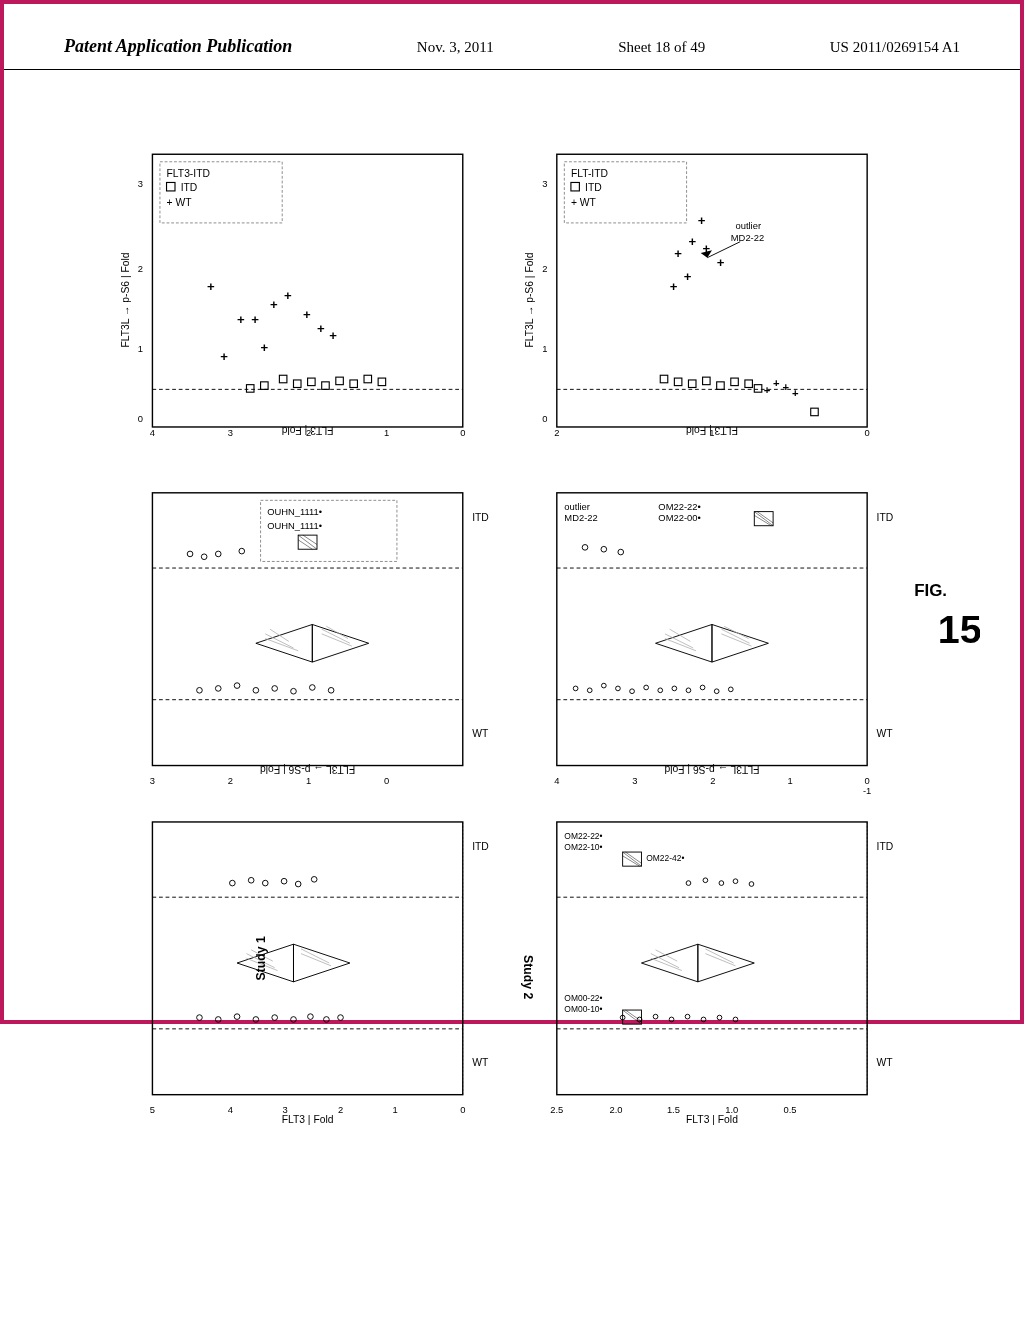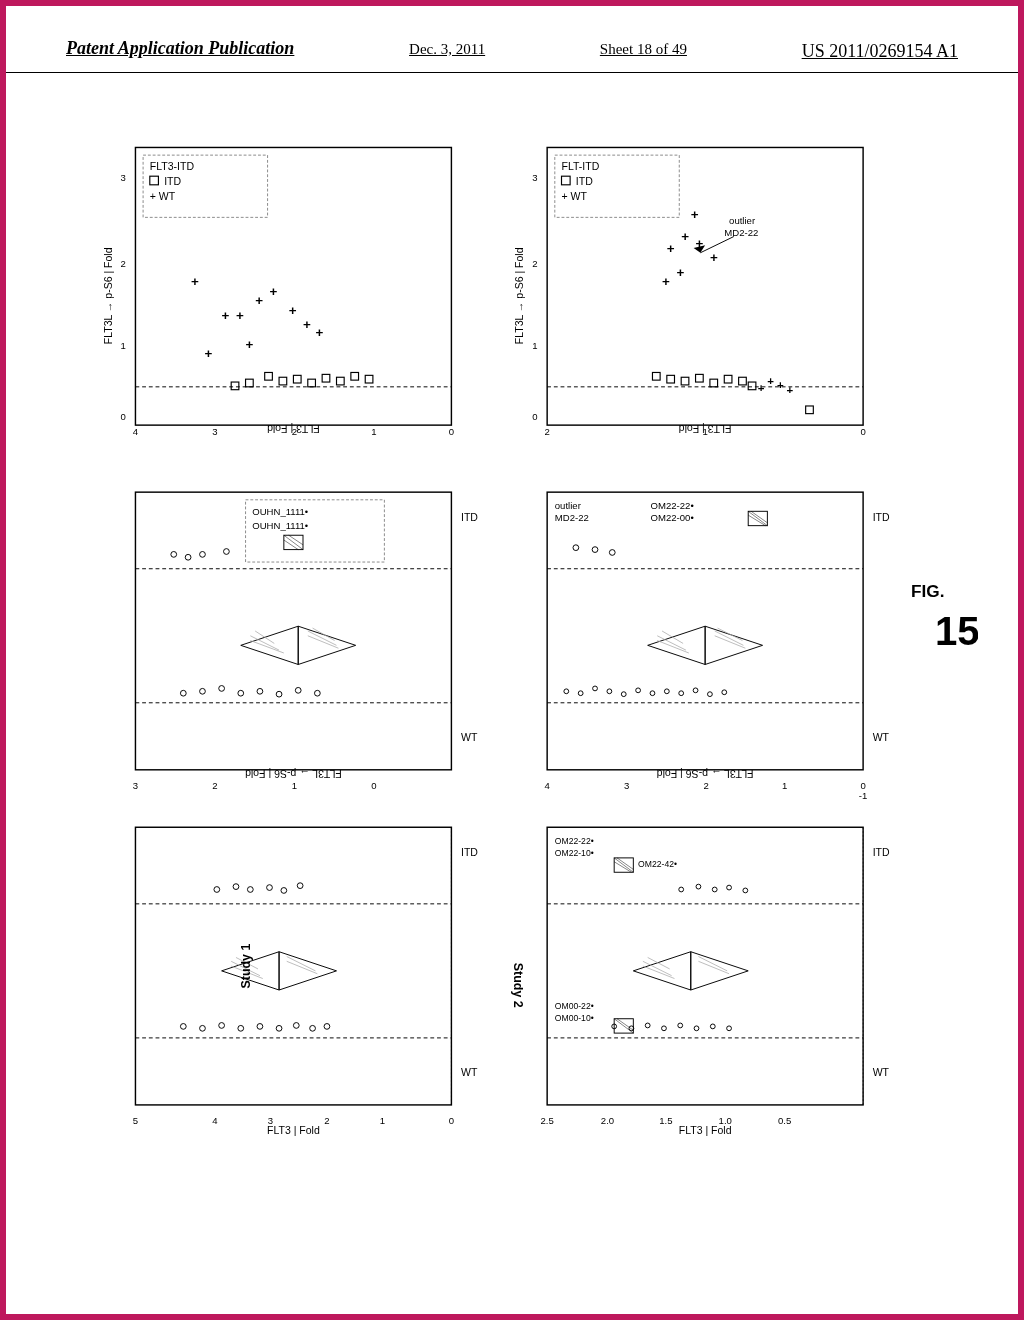--- a/index.html
+++ b/index.html
@@ -7,25 +7,24 @@
       width: 1024px;
       height: 1320px;
       background: #fff;
       font-family: 'Times New Roman', Times, serif;
       position: relative;
       overflow: hidden;
     }
 
     .page-container {
       width: 1024px;
-      height: 1320px;
+      height: 1024px;
       position: relative;
       background: #fff;
-      border: 6px solid #be185d;
-      text-decoration: underline;
+      border: 4px solid #be185d;
     }
 
     .header {
       display: flex;
       justify-content: space-between;
       align-items: flex-start;
       padding: 30px 60px 10px 60px;
       border-bottom: 1px solid #000;
     }
 
@@ -36,27 +35,27 @@
       line-height: 1.4;
     }
 
     .header-center {
       font-size: 15px;
       text-align: center;
       padding-top: 5px;
     }
 
     .header-right {
-      font-size: 18px;
+      font-size: 15px;
       text-align: center;
       padding-top: 5px;
     }
 
     .main-content {
-      padding: 20px 40px 20px 72px;
+      padding: 20px 40px 20px 92px;
       position: relative;
     }
 
     
     .figure-container {
       display: flex;
       justify-content: center;
       align-items: center;
       margin-top: 10px;
     }
@@ -64,21 +63,21 @@
     svg text {
       font-family: Arial, sans-serif;
     }
   </style>
 </head>
 <body>
 
 <div class="page-container">
   <div class="header">
     <div class="header-left">Patent Application Publication</div>
-    <div class="header-center">Dec. 3, 2011</div>
+    <div class="header-center">Nov. 3, 2011</div>
     <div class="header-center">Sheet 18 of 49</div>
     <div class="header-right">US 2011/0269154 A1</div>
   </div>
 
   <div class="main-content">
     <div class="figure-container">
 
       <svg width="940" height="1190" viewBox="0 0 940 1190">
 
         <rect x="60" y="20" width="330" height="290" fill="none" stroke="#000" stroke-width="1.5"></rect>

